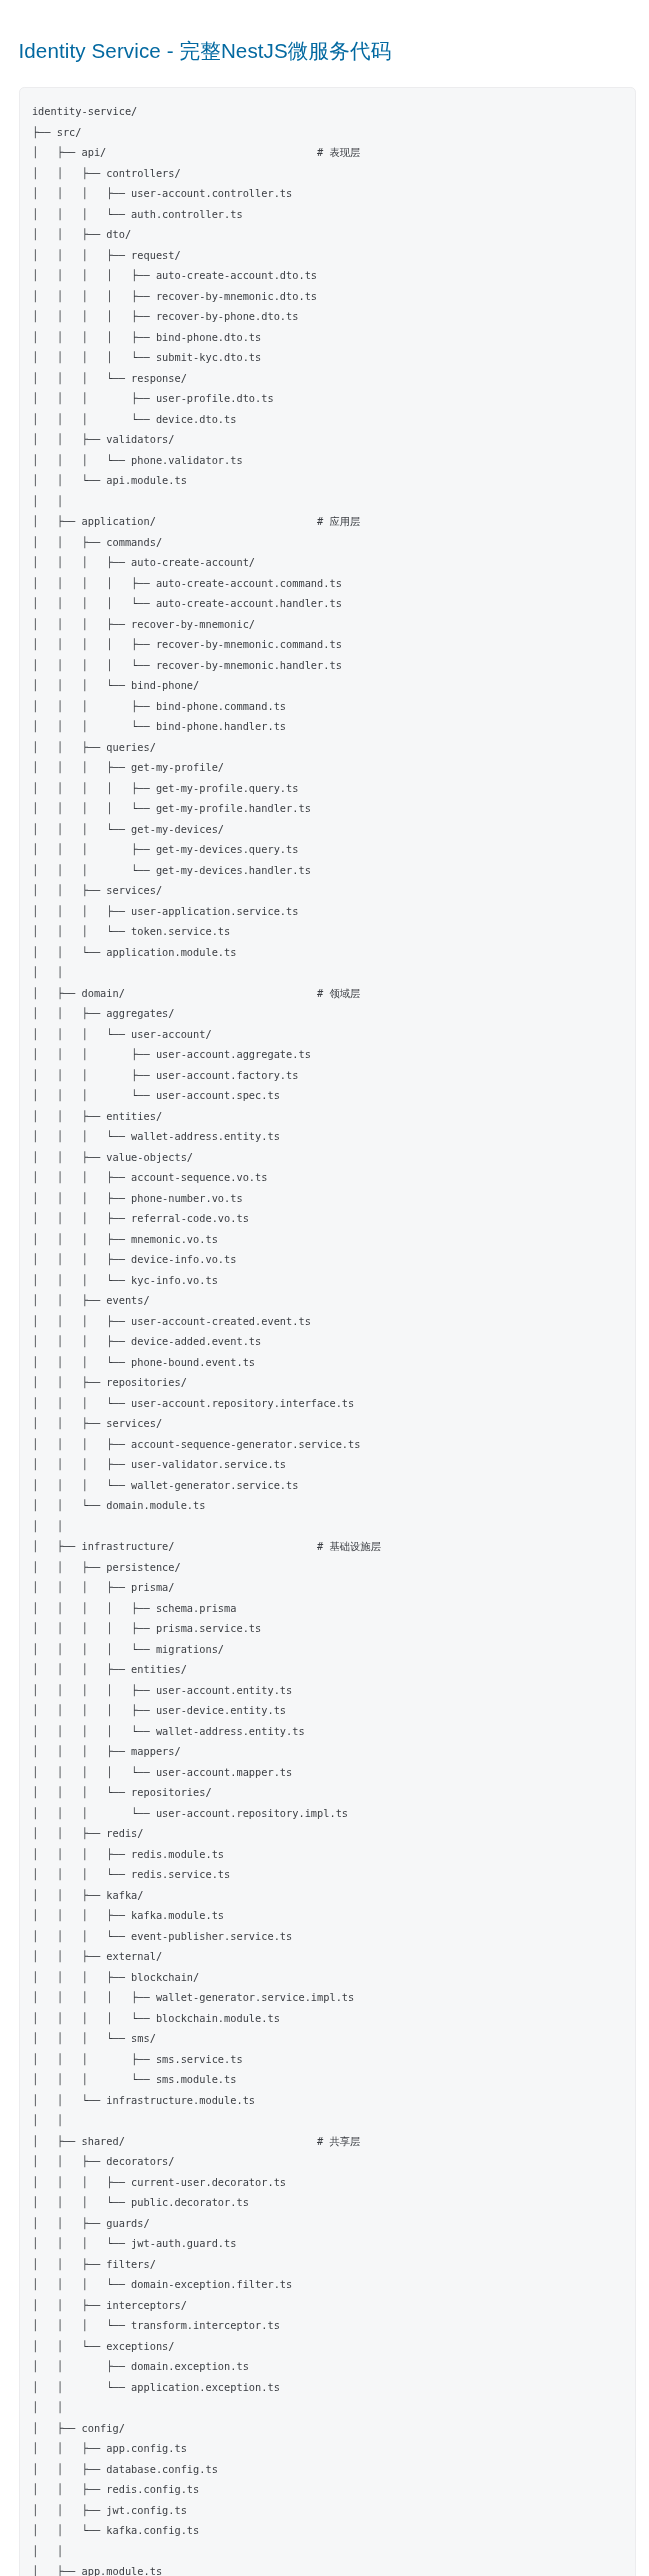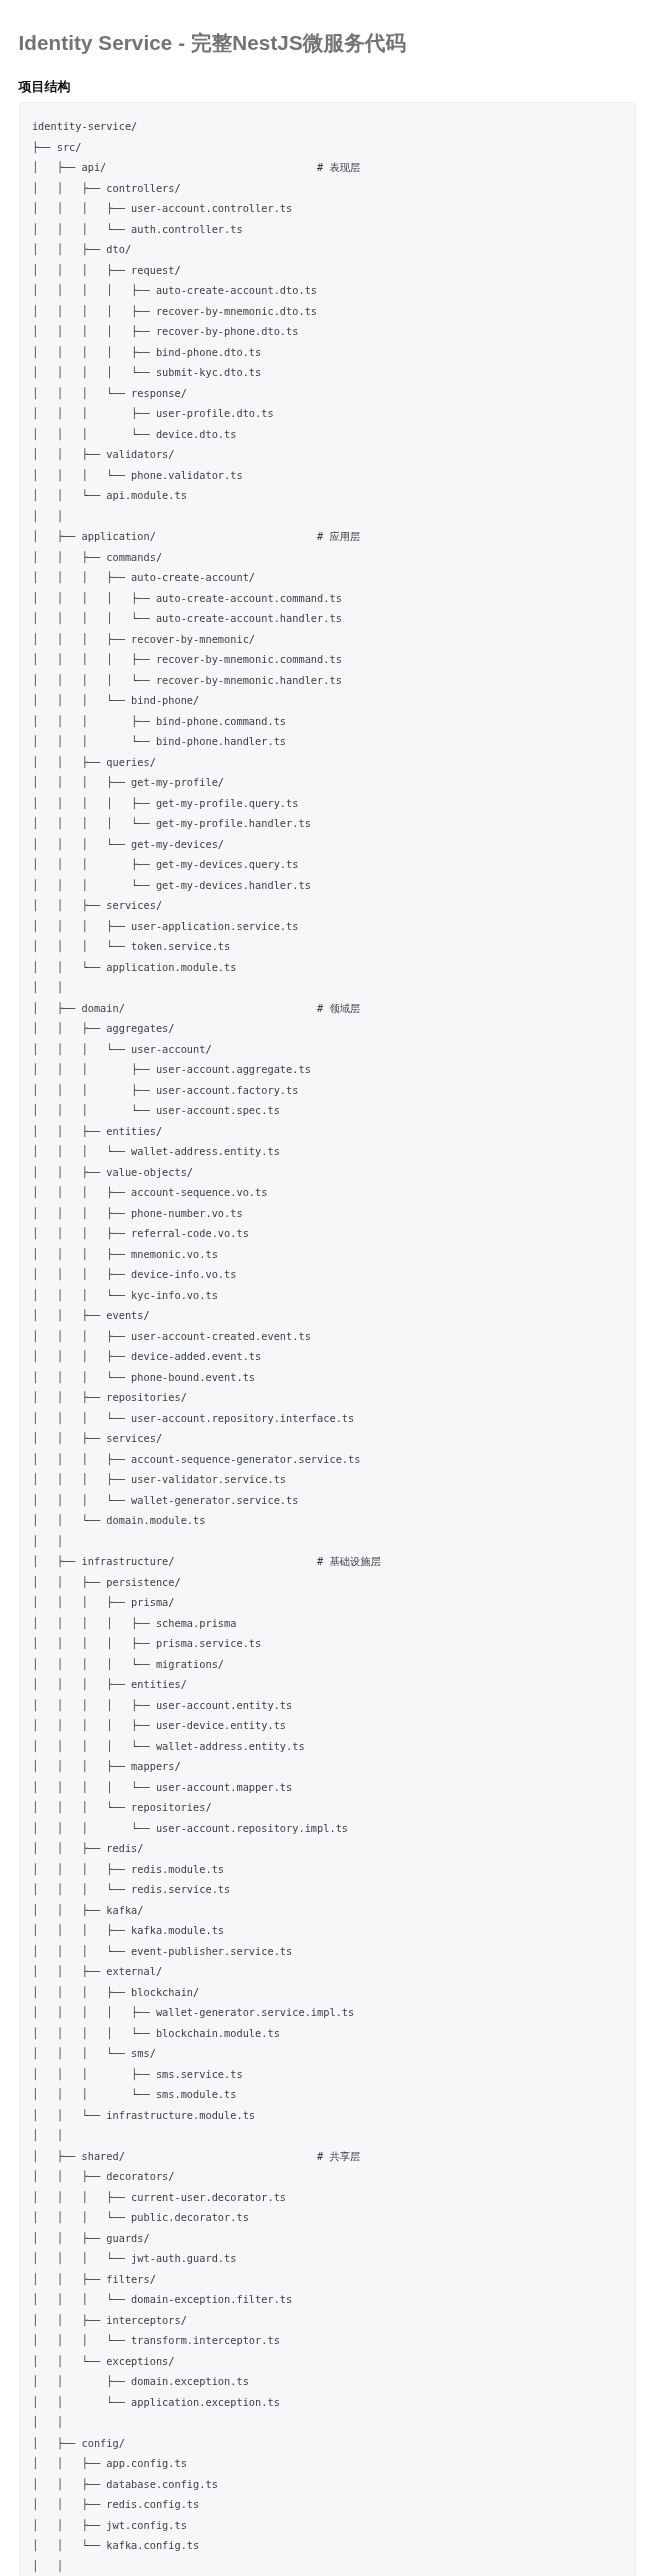--- a/index.html
+++ b/index.html
@@ -8,25 +8,25 @@
     padding: 0;
     background: #ffffff;
     color: #18181b;
     font-family: "Liberation Sans", "DejaVu Sans", sans-serif;
   }
   .page {
     width: 649px;
     padding: 23px 13.4px 12.4px 18.5px;
   }
   h1.doc-title {
-    margin: 8px 0 23px 0;
+    margin: 16px 0 23px 0;
     font-size: 20.6px;
     line-height: 1.2;
-    font-weight: 700;
-    color: #737373;
+    font-weight: 400;
+    color: #0369a1;
     letter-spacing: 0.1px;
   }
   h2.section-heading {
     margin: 0 0 7.7px 0;
     font-size: 13px;
     line-height: 1.2;
     font-weight: 700;
     color: #111111;
   }
   .code-block {
@@ -44,21 +44,20 @@
     color: #3a3d42;
     white-space: pre;
   }
 </style>
 </head>
 <body>
 
 <div class="page">
   <h1 class="doc-title">Identity Service - 完整NestJS微服务代码</h1>
 
-  <h2 class="section-heading">项目结构</h2>
 
   <div class="code-block">
     <pre>identity-service/
 ├── src/
 │   ├── api/                                  # 表现层
 │   │   ├── controllers/
 │   │   │   ├── user-account.controller.ts
 │   │   │   └── auth.controller.ts
 │   │   ├── dto/
 │   │   │   ├── request/

